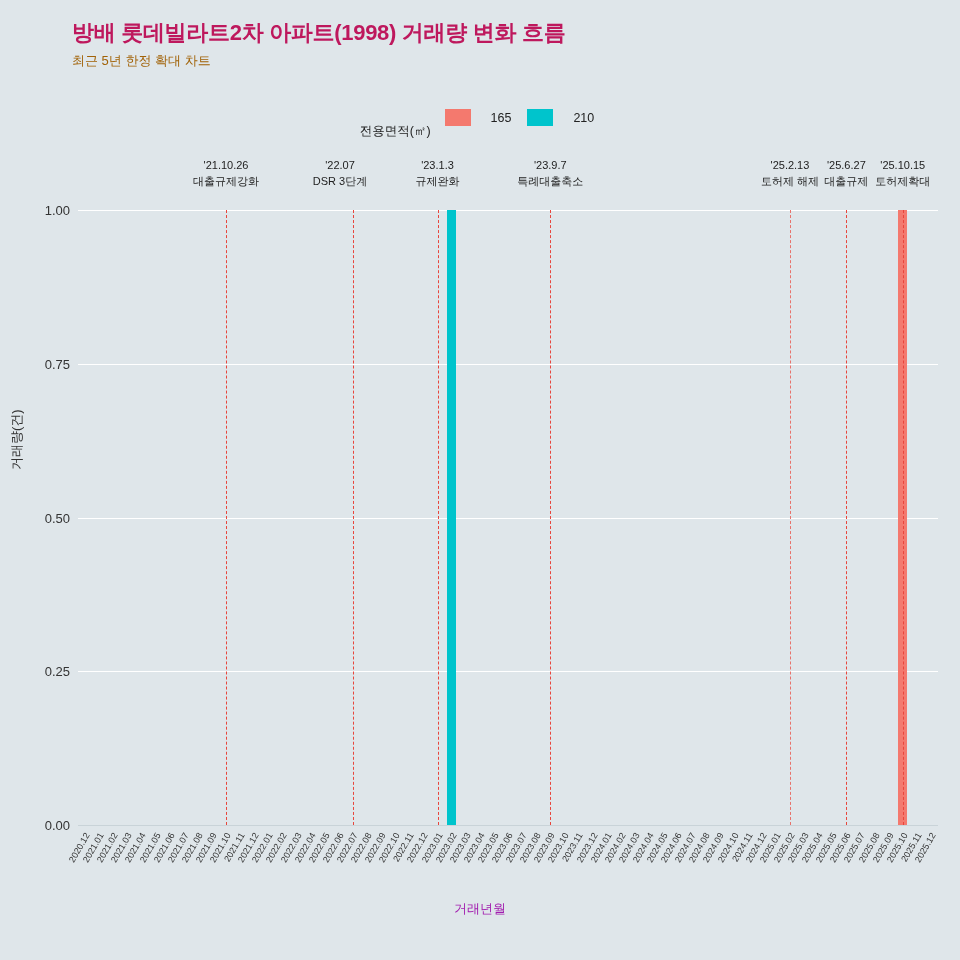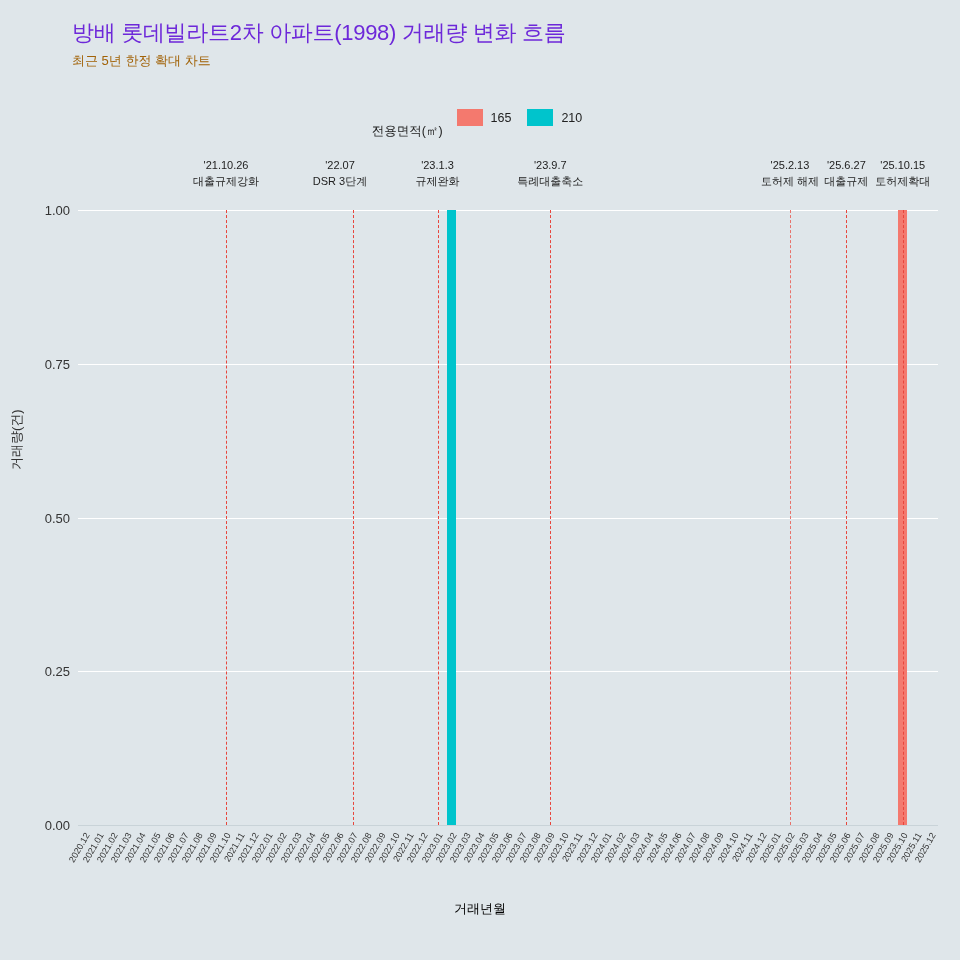--- a/index.html
+++ b/index.html
@@ -17,23 +17,23 @@
   #root {
     position: relative;
     width: 960px;
     height: 960px;
   }
   .title {
     position: absolute;
     left: 72px;
     top: 18px;
     font-size: 22px;
-    font-weight: normal;
+    font-weight: bold;
     letter-spacing: -0.3px;
-    color: #6d28d9;
+    color: #be185d;
   }
   .subtitle {
     position: absolute;
     left: 72px;
     top: 52px;
     font-size: 13px;
     color: #a16207;
   }
   
   .legend {
@@ -50,21 +50,21 @@
   }
   .legend .lg-title { margin-right: 4px; margin-top: 28px; }
   .legend .swatch {
     width: 26px;
     height: 17px;
     display: inline-block;
   }
   .legend .lg-item {
     display: flex;
     align-items: center;
-    gap: 8px;
+    gap: 20px;
     margin-right: 6px;
   }
   
   .plot {
     position: absolute;
     left: 78px;
     top: 210px;
     width: 860px;
     height: 615px;
     background: #dfe6ea;
@@ -95,21 +95,21 @@
     transform: rotate(-90deg);
     white-space: nowrap;
   }
   .x-axis-title {
     position: absolute;
     left: 0;
     top: 900px;
     width: 960px;
     text-align: center;
     font-size: 13px;
-    color: #000000;
+    color: #a21caf;
   }
   .axis-line {
     position: absolute;
     background: #c9d3d8;
   }
   
   .bar {
     position: absolute;
     bottom: 0;
   }

